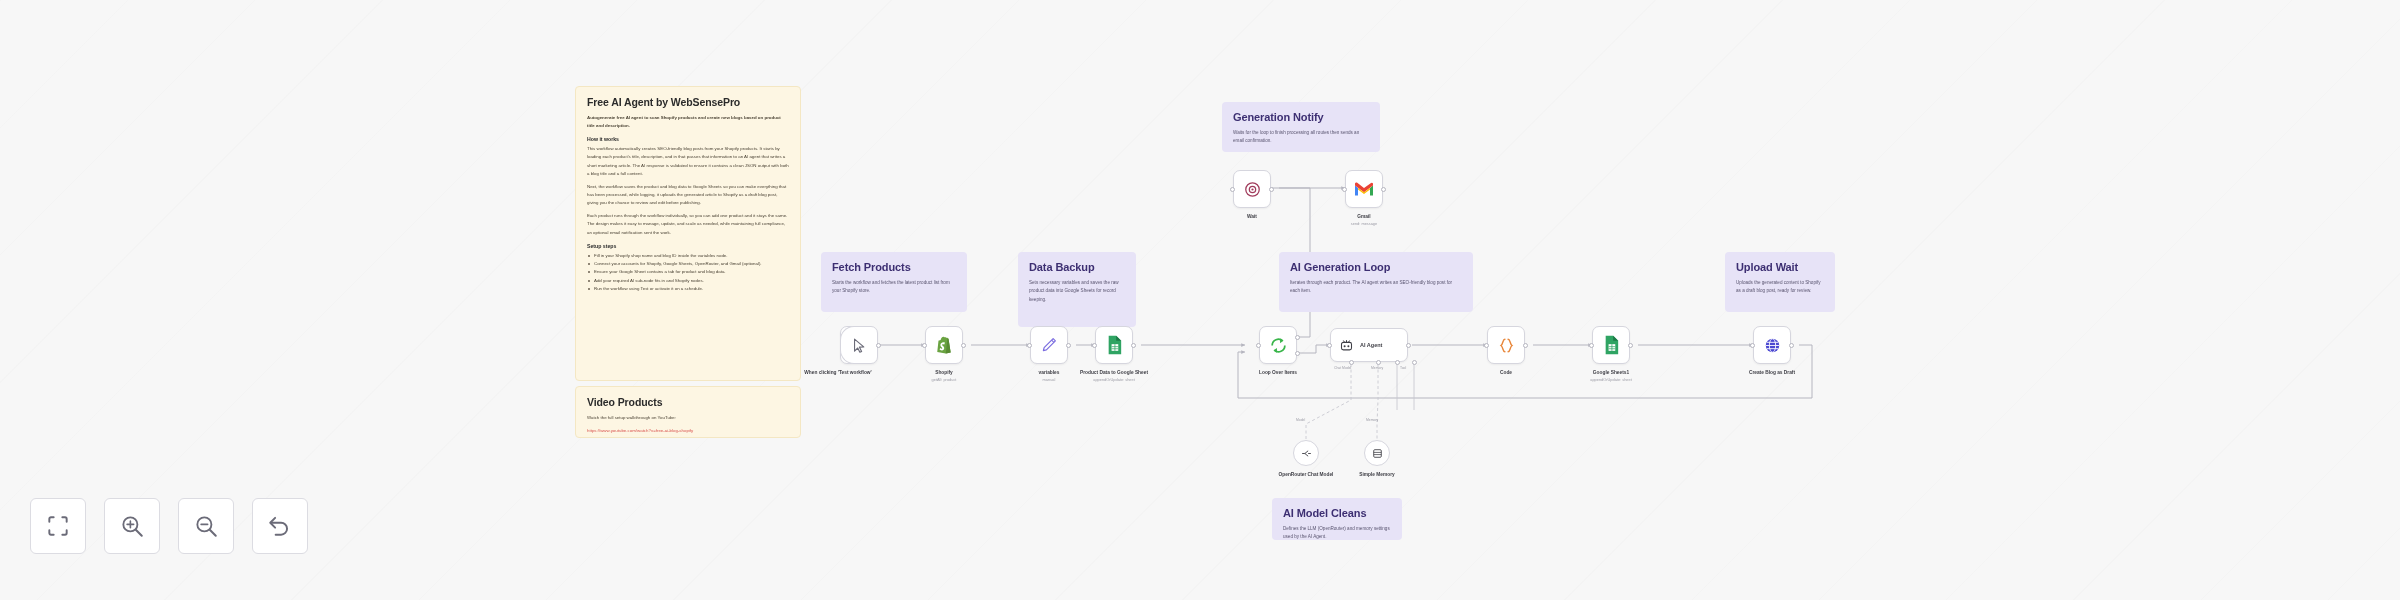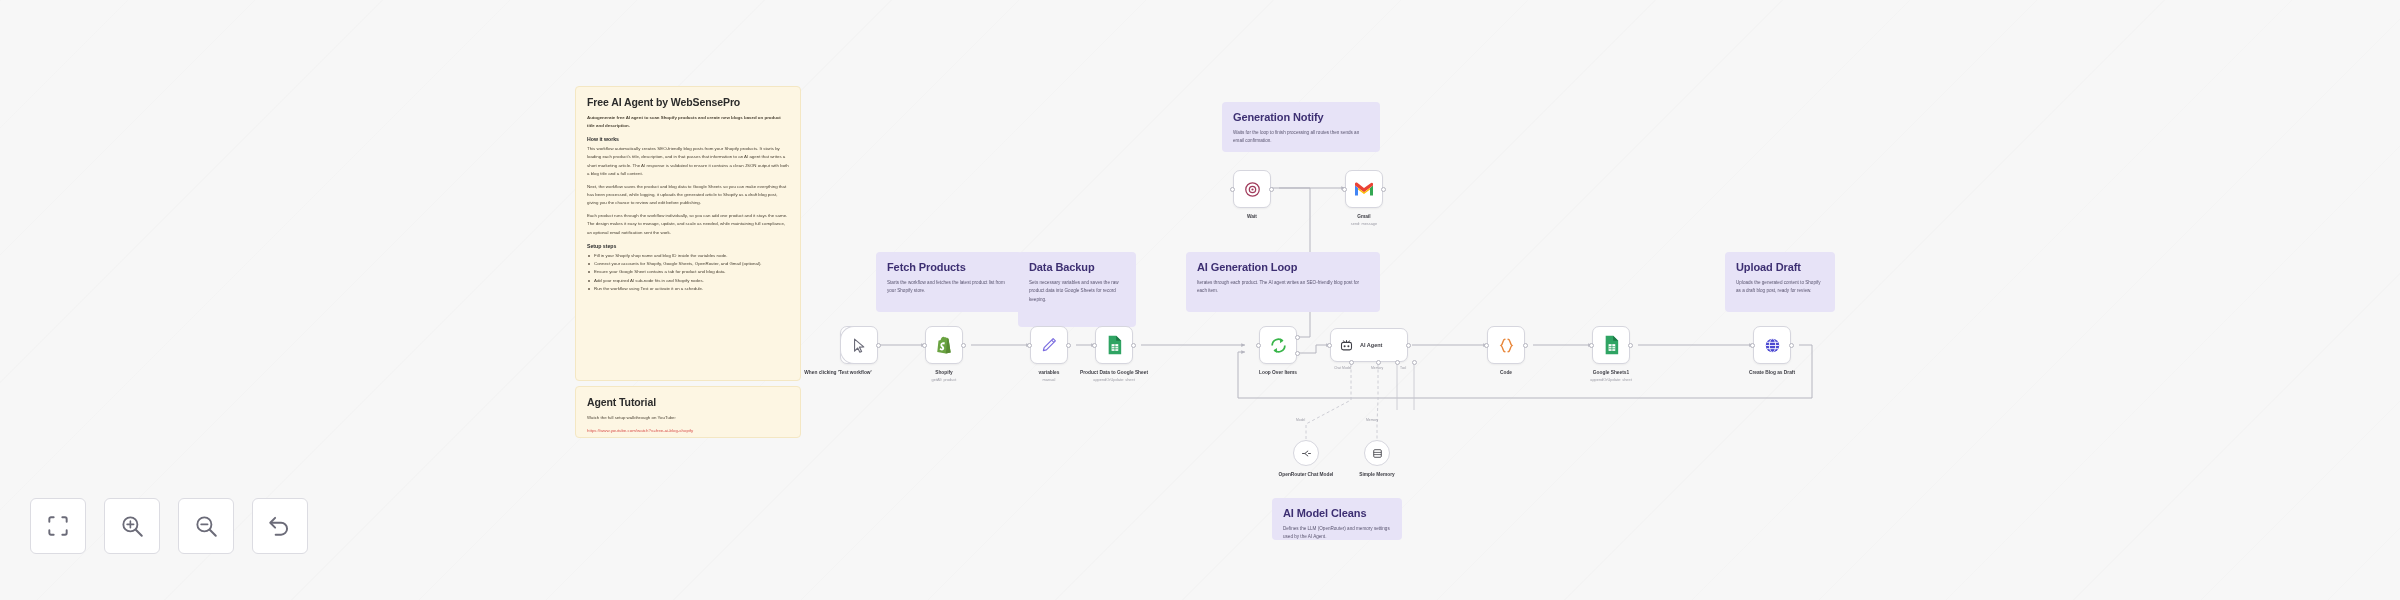--- a/index.html
+++ b/index.html
@@ -197,43 +197,43 @@
     <ul>
       <li>Fill in your Shopify shop name and blog ID inside the variables node.</li>
       <li>Connect your accounts for Shopify, Google Sheets, OpenRouter, and Gmail (optional).</li>
       <li>Ensure your Google Sheet contains a tab for product and blog data.</li>
       <li>Add your required AI sub-node fits in and Shopify nodes.</li>
       <li>Run the workflow using Test or activate it on a schedule.</li>
     </ul>
   </div>
 
   <div class="sticky yellow" style="left:575px; top:350px; width:226px; height:52px;">
-    <h3>Agent Tutorial</h3>
+    <h3>Video Products</h3>
     <p>Watch the full setup walkthrough on YouTube:</p>
     <div class="link">https://www.youtube.com/watch?v=free-ai-blog-shopify</div>
   </div>
 
-  <div class="sticky purple" style="left:876px; top:252px; width:146px; height:60px;">
+  <div class="sticky purple" style="left:821px; top:252px; width:146px; height:60px;">
     <h3>Fetch Products</h3>
     <p>Starts the workflow and fetches the latest product list from your Shopify store.</p>
   </div>
 
   <div class="sticky purple" style="left:1018px; top:252px; width:118px; height:75px;">
     <h3>Data Backup</h3>
     <p>Sets necessary variables and saves the raw product data into Google Sheets for record keeping.</p>
   </div>
 
-  <div class="sticky purple" style="left:1186px; top:252px; width:194px; height:60px;">
+  <div class="sticky purple" style="left:1279px; top:252px; width:194px; height:60px;">
     <h3>AI Generation Loop</h3>
     <p>Iterates through each product. The AI agent writes an SEO-friendly blog post for each item.</p>
   </div>
 
 
   <div class="sticky purple" style="left:1725px; top:252px; width:110px; height:60px;">
-    <h3>Upload Draft</h3>
+    <h3>Upload Wait</h3>
     <p>Uploads the generated content to Shopify as a draft blog post, ready for review.</p>
   </div>
 
   <div class="sticky purple" style="left:1222px; top:102px; width:158px; height:50px;">
     <h3>Generation Notify</h3>
     <p>Waits for the loop to finish processing all routes then sends an email confirmation.</p>
   </div>
 
   <div class="sticky purple" style="left:1272px; top:498px; width:130px; height:42px;">
     <h3>AI Model Cleans</h3>

